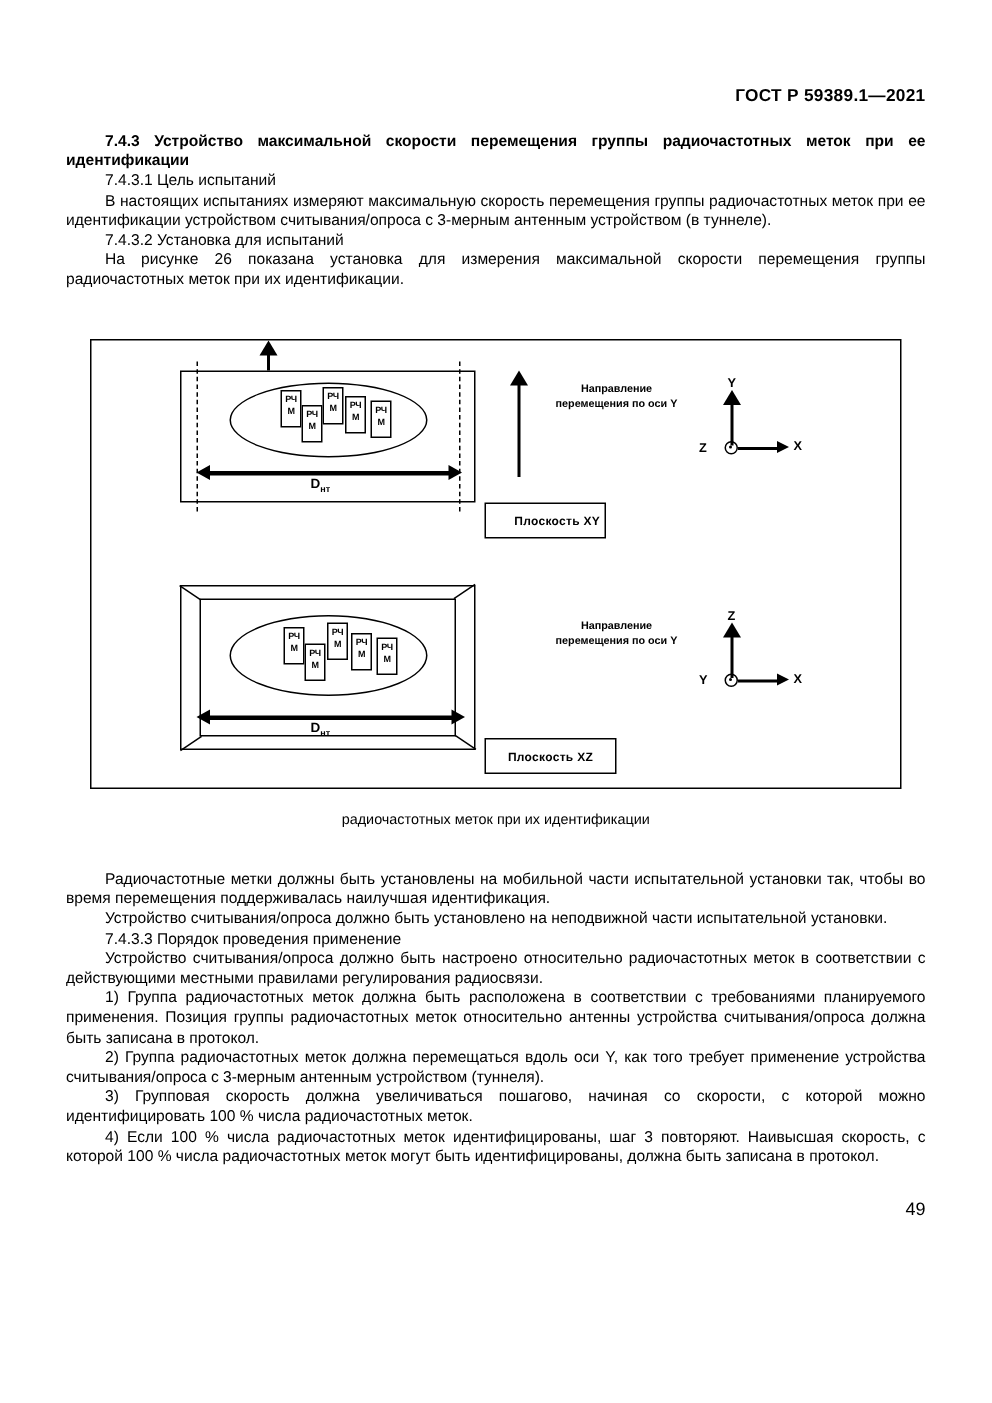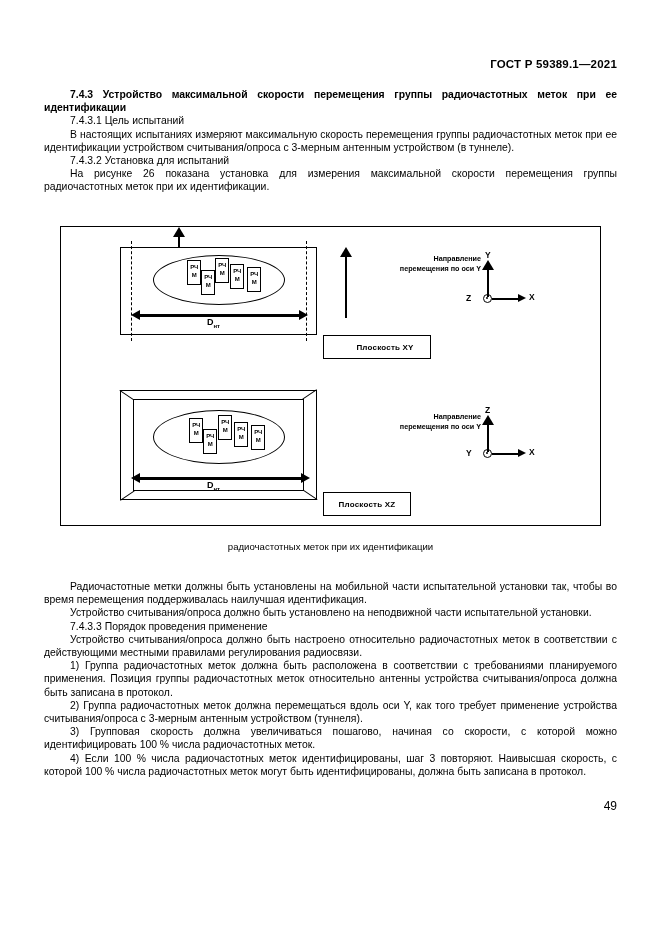--- a/index.html
+++ b/index.html
@@ -149,21 +149,21 @@
     border-left: 6px solid transparent;
     border-right: 6px solid transparent;
     border-bottom: 10px solid #000;
   }
 
   
   .dir-text {
     position: absolute;
     font-size: 7.2px;
     font-weight: bold;
-    text-align: right;
+    text-align: center;
     line-height: 9.5px;
     white-space: nowrap;
   }
 
   
   .plane-box {
     position: absolute;
     border: 1.3px solid #000;
     background: #fff;
     box-sizing: border-box;
@@ -302,21 +302,21 @@
         <span>D</span><sub>нт</sub>
       </div>
 
       <div class="dir-text" style="left:280px; top:27px; width:140px;">
         <div>Направление</div>
         <div>перемещения по оси Y</div>
       </div>
       <div class="arrow-up abs" style="left:279px; top:20px;"></div>
       <div class="vline abs" style="left:284px; top:29px; height:62px;"></div>
 
-      <div class="plane-box" style="left:262px; top:108px; width:108px; height:24px;padding-left:16px;">Плоскость XY</div>
+      <div class="plane-box" style="left:262px; top:108px; width:81px; height:24px;padding-left:16px;">Плоскость XY</div>
 
       <div class="axis-lbl" style="left:424px; top:23px;">Y</div>
       <div class="arrow-up abs" style="left:421px; top:33px;"></div>
       <div class="vline abs" style="left:426px; top:42px; height:28px;"></div>
       <div class="axis-origin" style="left:422px; top:67px;"></div>
       <div class="axis-lbl" style="left:405px; top:66px;">Z</div>
       <div class="hline" style="left:431px; top:70.5px; width:28px;"></div>
       <div class="arrow-right-head" style="left:457px; top:67px;"></div>
       <div class="axis-lbl" style="left:468px; top:65px;">X</div>
 

